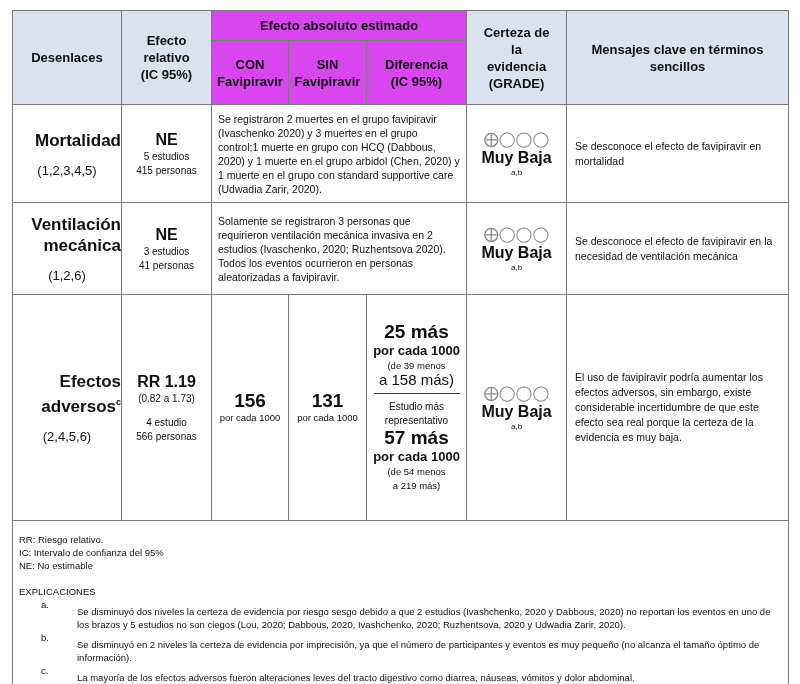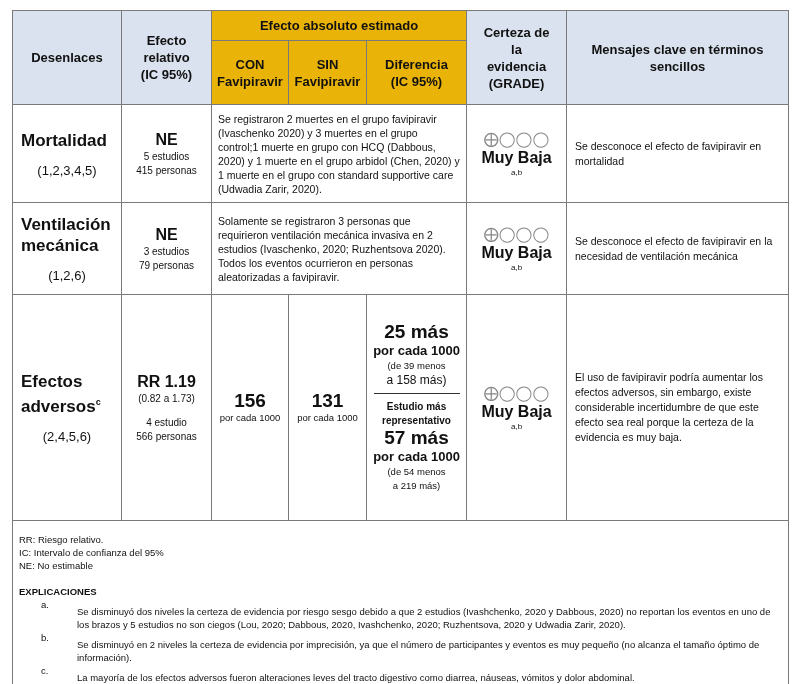--- a/index.html
+++ b/index.html
@@ -1,40 +1,40 @@
 <!DOCTYPE html>
 <html><head>
 <meta charset="utf-8">
 <style>
   html, body { margin: 0; padding: 0; background: #ffffff; }
   body { width: 800px; height: 684px; position: relative; overflow: hidden;
          font-family: "Liberation Sans", sans-serif; color: #111; }
   .tbl { position: absolute; left: 12px; top: 10px; width: 776px; border-collapse: collapse; table-layout: fixed; }
   .tbl td, .tbl th { border: 1px solid #7a7a7a; padding: 0; vertical-align: middle; text-align: center; }
   .hdr { background: #d9e2ee; font-weight: bold; font-size: 13px; line-height: 17px; }
-  .hdr-abs { background: #eab308; }
+  .hdr-abs { background: #d946ef; }
   .hdr-top { height: 30px; }
   .hdr-sub { height: 64px; }
-  .outcome-name { font-weight: bold; font-size: 17px; line-height: 21px; text-align: left; display: block; padding-left: 8px; }
+  .outcome-name { font-weight: bold; font-size: 17px; line-height: 21px; text-align: right; display: block; padding-left: 8px; }
   .outcome-refs { font-size: 13px; display: block; margin-top: 12px; }
   .ne { font-weight: bold; font-size: 16px; display: block; line-height: 20px; }
   .small { font-size: 10px; line-height: 14px; display: block; }
   .narr { text-align: left !important; font-size: 10.5px; line-height: 14px; padding: 4px 6px !important; margin-top: 24px; }
   .cert-icons { font-size: 15px; color: #888; letter-spacing: 0px; display: block; line-height: 18px; }
   .cert-label { font-weight: bold; font-size: 16px; display: block; line-height: 20px; }
   .cert-foot { font-size: 8px; display: block; }
   .msg { text-align: left !important; font-size: 10.5px; line-height: 15px; padding: 4px 8px !important; }
   .big { font-weight: bold; font-size: 19px; display: block; line-height: 20px; }
   .med { font-weight: bold; font-size: 13px; display: block; line-height: 17px; }
-  .bold-sm { font-weight: bold; font-size: 10px; display: block; line-height: 14px; text-align: center; }
+  .bold-sm { font-weight: normal; font-size: 10px; display: block; line-height: 14px; text-align: center; }
   .rule { display: block; width: 86px; margin: 6px auto; border-top: 1px solid #333; }
   .sup { font-size: 9px; vertical-align: super; }
   .footer-cell { text-align: left !important; vertical-align: top !important; padding: 12px 6px !important; font-size: 9.5px; line-height: 13px; }
   .footer-cell .line { display: block; }
-  .expl-title { font-weight: bold; display: block; margin-top: 13px; }
+  .expl-title { font-weight: normal; display: block; margin-top: 13px; }
   .expl-item { display: flex; margin-left: 22px; }
   .expl-item .lbl { width: 36px; flex: none; }
   .expl-item .txt { flex: 1; margin-top: 7px; }
 </style>
 </head>
 <body>
 
 <table class="tbl">
   <colgroup>
     <col style="width:109px">
@@ -100,21 +100,21 @@
   </tr>
 
   <tr style="height:92px">
     <td>
       <span class="outcome-name"><span>Ventilación</span><br><span>mecánica</span></span>
       <span class="outcome-refs">(1,2,6)</span>
     </td>
     <td>
       <span class="ne">NE</span>
       <span class="small">3 estudios</span>
-      <span class="small">79 personas</span>
+      <span class="small">41 personas</span>
     </td>
     <td class="narr" colspan="3">Solamente se registraron 3 personas que requirieron ventilación mecánica invasiva en 2 estudios (Ivaschenko, 2020; Ruzhentsova 2020). Todos los eventos ocurrieron en personas aleatorizadas a favipiravir.</td>
     <td>
       <span class="cert-icons">⨁◯◯◯</span>
       <span class="cert-label">Muy Baja</span>
       <span class="cert-foot">a,b</span>
     </td>
     <td class="msg">Se desconoce el efecto de favipiravir en la necesidad de ventilación mecánica</td>
   </tr>
 
@@ -134,21 +134,21 @@
       <span class="small" style="font-size:9.5px">por cada 1000</span>
     </td>
     <td>
       <span class="big">131</span>
       <span class="small" style="font-size:9.5px">por cada 1000</span>
     </td>
     <td>
       <span class="big">25 más</span>
       <span class="med">por cada 1000</span>
       <span class="small" style="font-size:9.5px">(de 39  menos</span>
-      <span class="small" style="font-size:12px">a 158  más)</span>
+      <span class="small" style="font-size:15px">a 158  más)</span>
       <span class="rule"></span>
       <span class="bold-sm">Estudio más</span>
       <span class="bold-sm">representativo</span>
       <span class="big">57 más</span>
       <span class="med">por cada 1000</span>
       <span class="small" style="font-size:9.5px">(de 54  menos</span>
       <span class="small" style="font-size:9.5px">a 219  más)</span>
     </td>
     <td>
       <span class="cert-icons">⨁◯◯◯</span>

